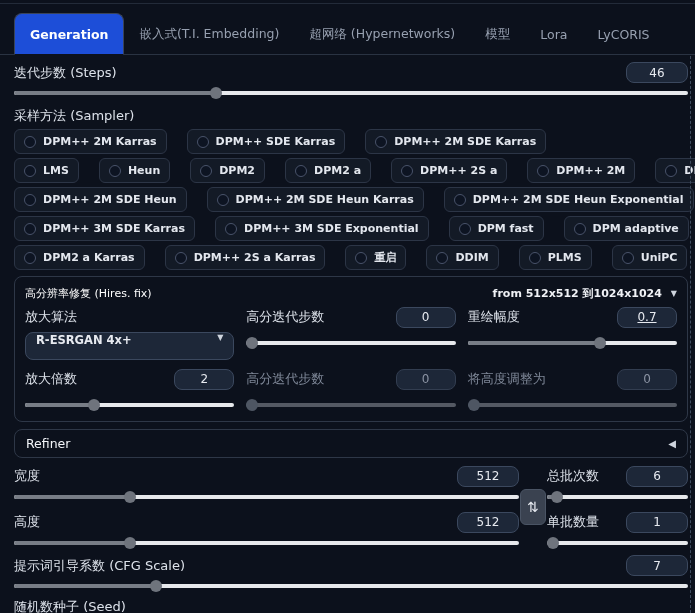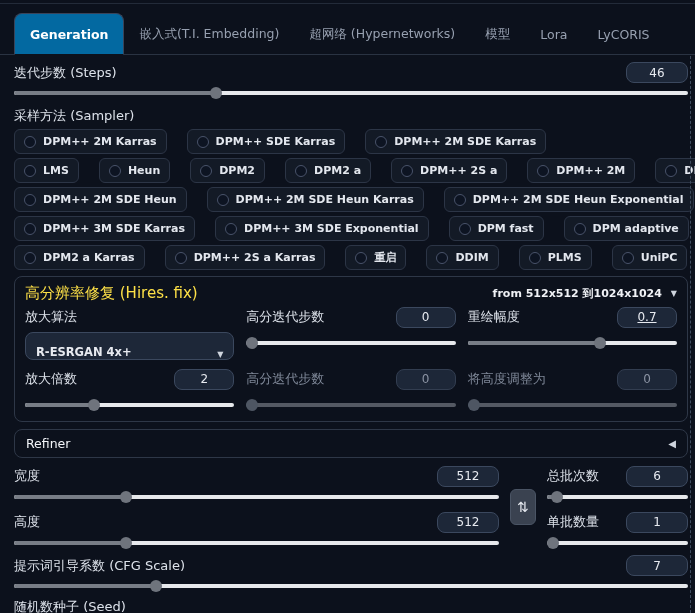--- a/index.html
+++ b/index.html
@@ -7,21 +7,21 @@
     width:695px;height:613px;overflow:hidden;position:relative;
     background:#0c111c;color:#e7eaf0;
     font-family:"DejaVu Sans","Liberation Sans",sans-serif;font-size:12px;
   }
   .topline{position:absolute;top:3px;left:0;right:0;height:1px;background:#232b39}
   .rdash{position:absolute;top:56px;bottom:0;right:4px;width:0;border-left:1px dashed #3e4b5e}
 
   
   .tabbar{display:flex;align-items:flex-end;margin-top:13px;border-bottom:1px solid #2a3342;padding-left:14px;height:41px}
   .tab{color:#97a0b0;padding:0 15px;height:40px;display:flex;align-items:center;font-size:12.5px;cursor:pointer;white-space:nowrap}
-  .tab.active{color:#fff;font-weight:bold;border:1px solid #39445a;border-bottom:1px solid #0c111c;border-radius:8px 8px 0 0;margin-bottom:-1px;background:#0369a1}
+  .tab.active{color:#fff;font-weight:bold;border:1px solid #39445a;border-bottom:1px solid #0c111c;border-radius:8px 8px 0 0;margin-bottom:-1px;background:#1d4ed8}
 
   .main{padding:0 7px 0 14px}
   .row-between{display:flex;justify-content:space-between;align-items:center}
   .lbl{font-size:13px;color:#dde2ea}
   .lbl.dim{color:#7e8797}
   .mt6{margin-top:6px}.mt7{margin-top:7px}.mt8{margin-top:8px}
 
   .numbox{width:62px;height:21px;background:#1d2738;border:1px solid #3b485e;border-radius:8px;color:#e7eaf0;text-align:center;font-size:12px;font-family:inherit;padding:0;box-sizing:border-box}
   .numbox.dim{color:#8b93a3;border-color:#323d50}
 
@@ -36,32 +36,32 @@
   
   .chips{margin-top:4px}
   .chips-row{display:flex;gap:20px;margin-bottom:4px}
   .chip{display:flex;align-items:center;gap:7px;height:23px;padding:0 9px;background:#131a26;border:1px solid #2c3546;border-radius:6px;white-space:nowrap;font-size:11px;font-weight:bold;color:#e3e7ee;cursor:pointer}
   .radio{width:12px;height:12px;border-radius:50%;border:1px solid #49536a;background:#0d1422;flex:none;position:relative;box-sizing:border-box}
 
   
   .panel{border:1px solid #2e3747;border-radius:8px}
   .hires{margin-top:6px;padding:6px 10px 10px}
   .hires-head{display:flex;justify-content:space-between;align-items:center;height:20px}
-  .hires-title{font-size:15px;color:#fde047}
+  .hires-title{font-size:11px;color:#ffffff}
   .hires-res{display:flex;align-items:center;gap:9px;font-size:11px;font-weight:bold;color:#f0f2f6}
   .caret{font-size:8px;color:#cfd5de}
   .hires-grid{display:grid;grid-template-columns:1fr 1fr 1fr;column-gap:12px;margin-top:3px}
   .fieldhead{display:flex;justify-content:space-between;align-items:center;height:22px}
-  .dd{margin-top:4px;height:26px;background:#1d2738;border:1px solid #3b485e;border-radius:8px;display:flex;align-items:flex-end;justify-content:space-between;padding:0 10px;font-size:11.5px;font-weight:bold;cursor:pointer}
+  .dd{margin-top:4px;height:26px;background:#1d2738;border:1px solid #3b485e;border-radius:8px;display:flex;align-items:flex-start;justify-content:space-between;padding:0 10px;font-size:11.5px;font-weight:bold;cursor:pointer}
 
   .refiner{margin-top:7px;height:27px;display:flex;align-items:center;justify-content:space-between;padding:0 11px;cursor:pointer}
   .refiner-title{font-size:12.5px;color:#f2f4f8}
 
   
-  .dims{display:grid;grid-template-columns:1fr 26px 141px;column-gap:11px;margin-top:7px}
+  .dims{display:grid;grid-template-columns:1fr 26px 141px;column-gap:1px;margin-top:7px}
   .swapcell{display:flex;align-items:center;justify-content:center}
   .swapbtn{width:26px;height:34px;background:#3a4250;border:1px solid #4a5464;border-radius:6px;color:#e7eaf0;display:flex;align-items:center;justify-content:center;font-size:14px;cursor:pointer}
   .group2{margin-top:8px}
 </style>
 </head>
 <body>
 
 <div class="topline"></div>
 <div class="rdash"></div>
 

